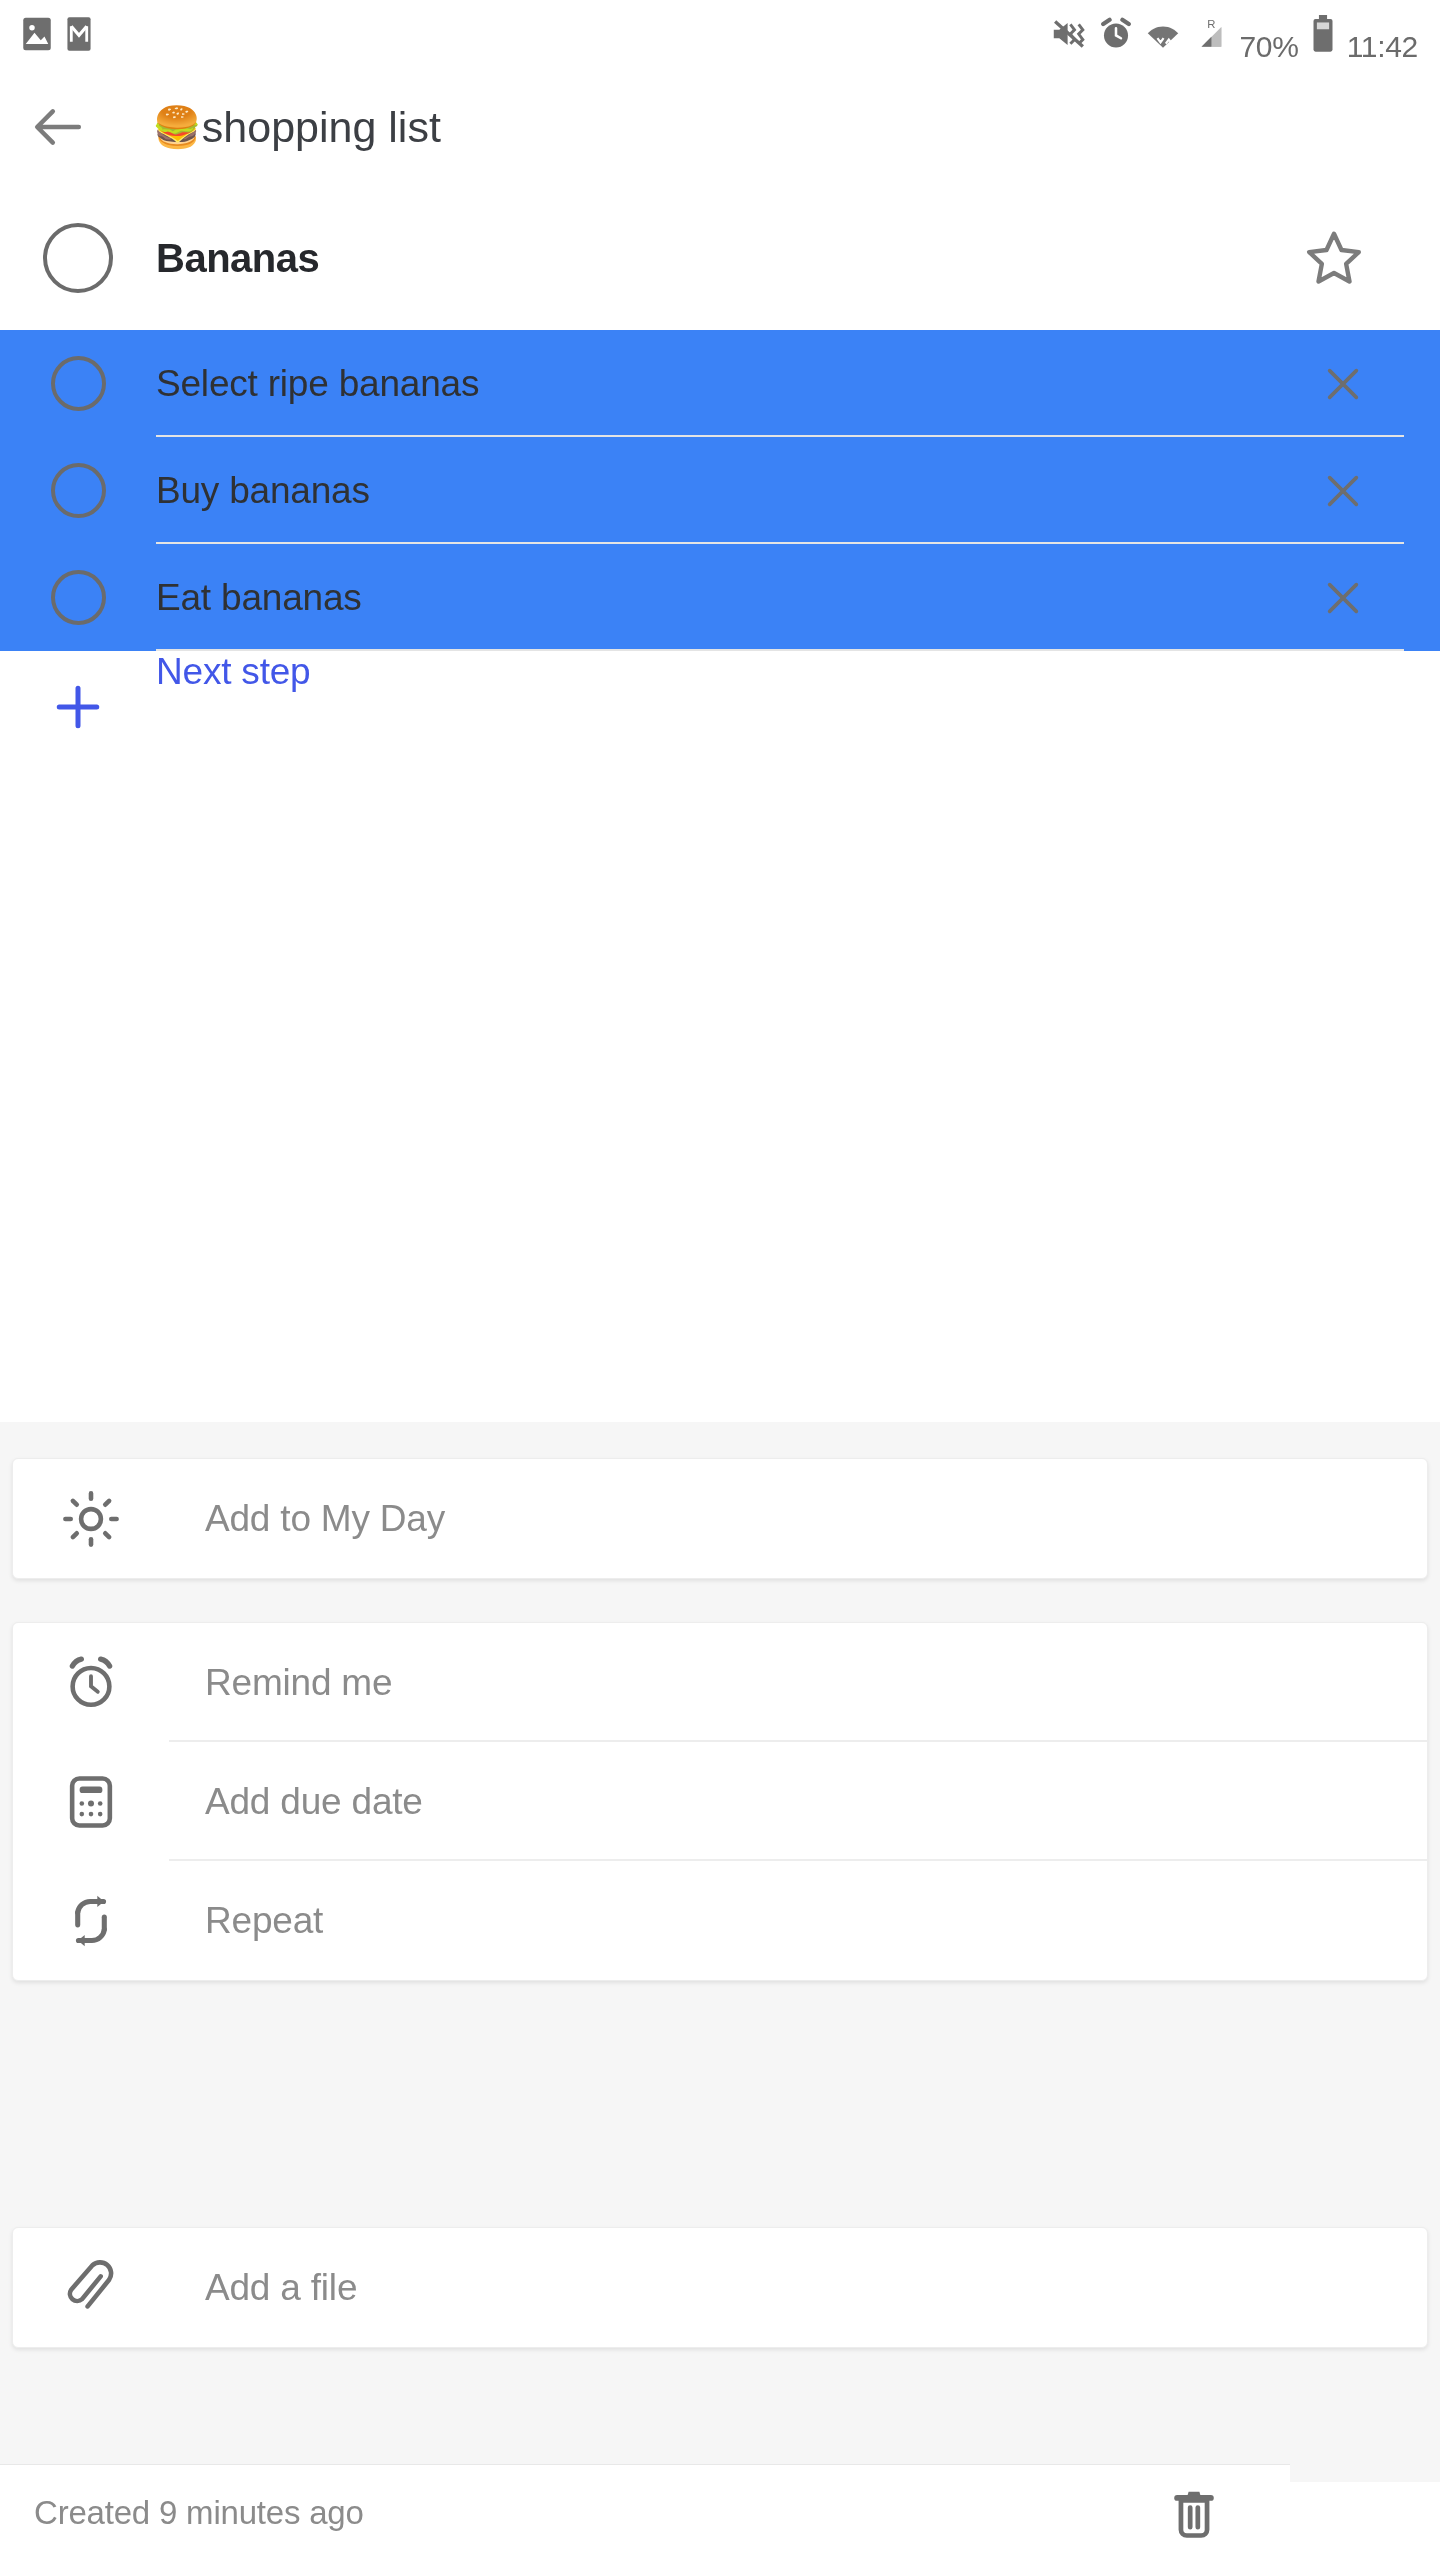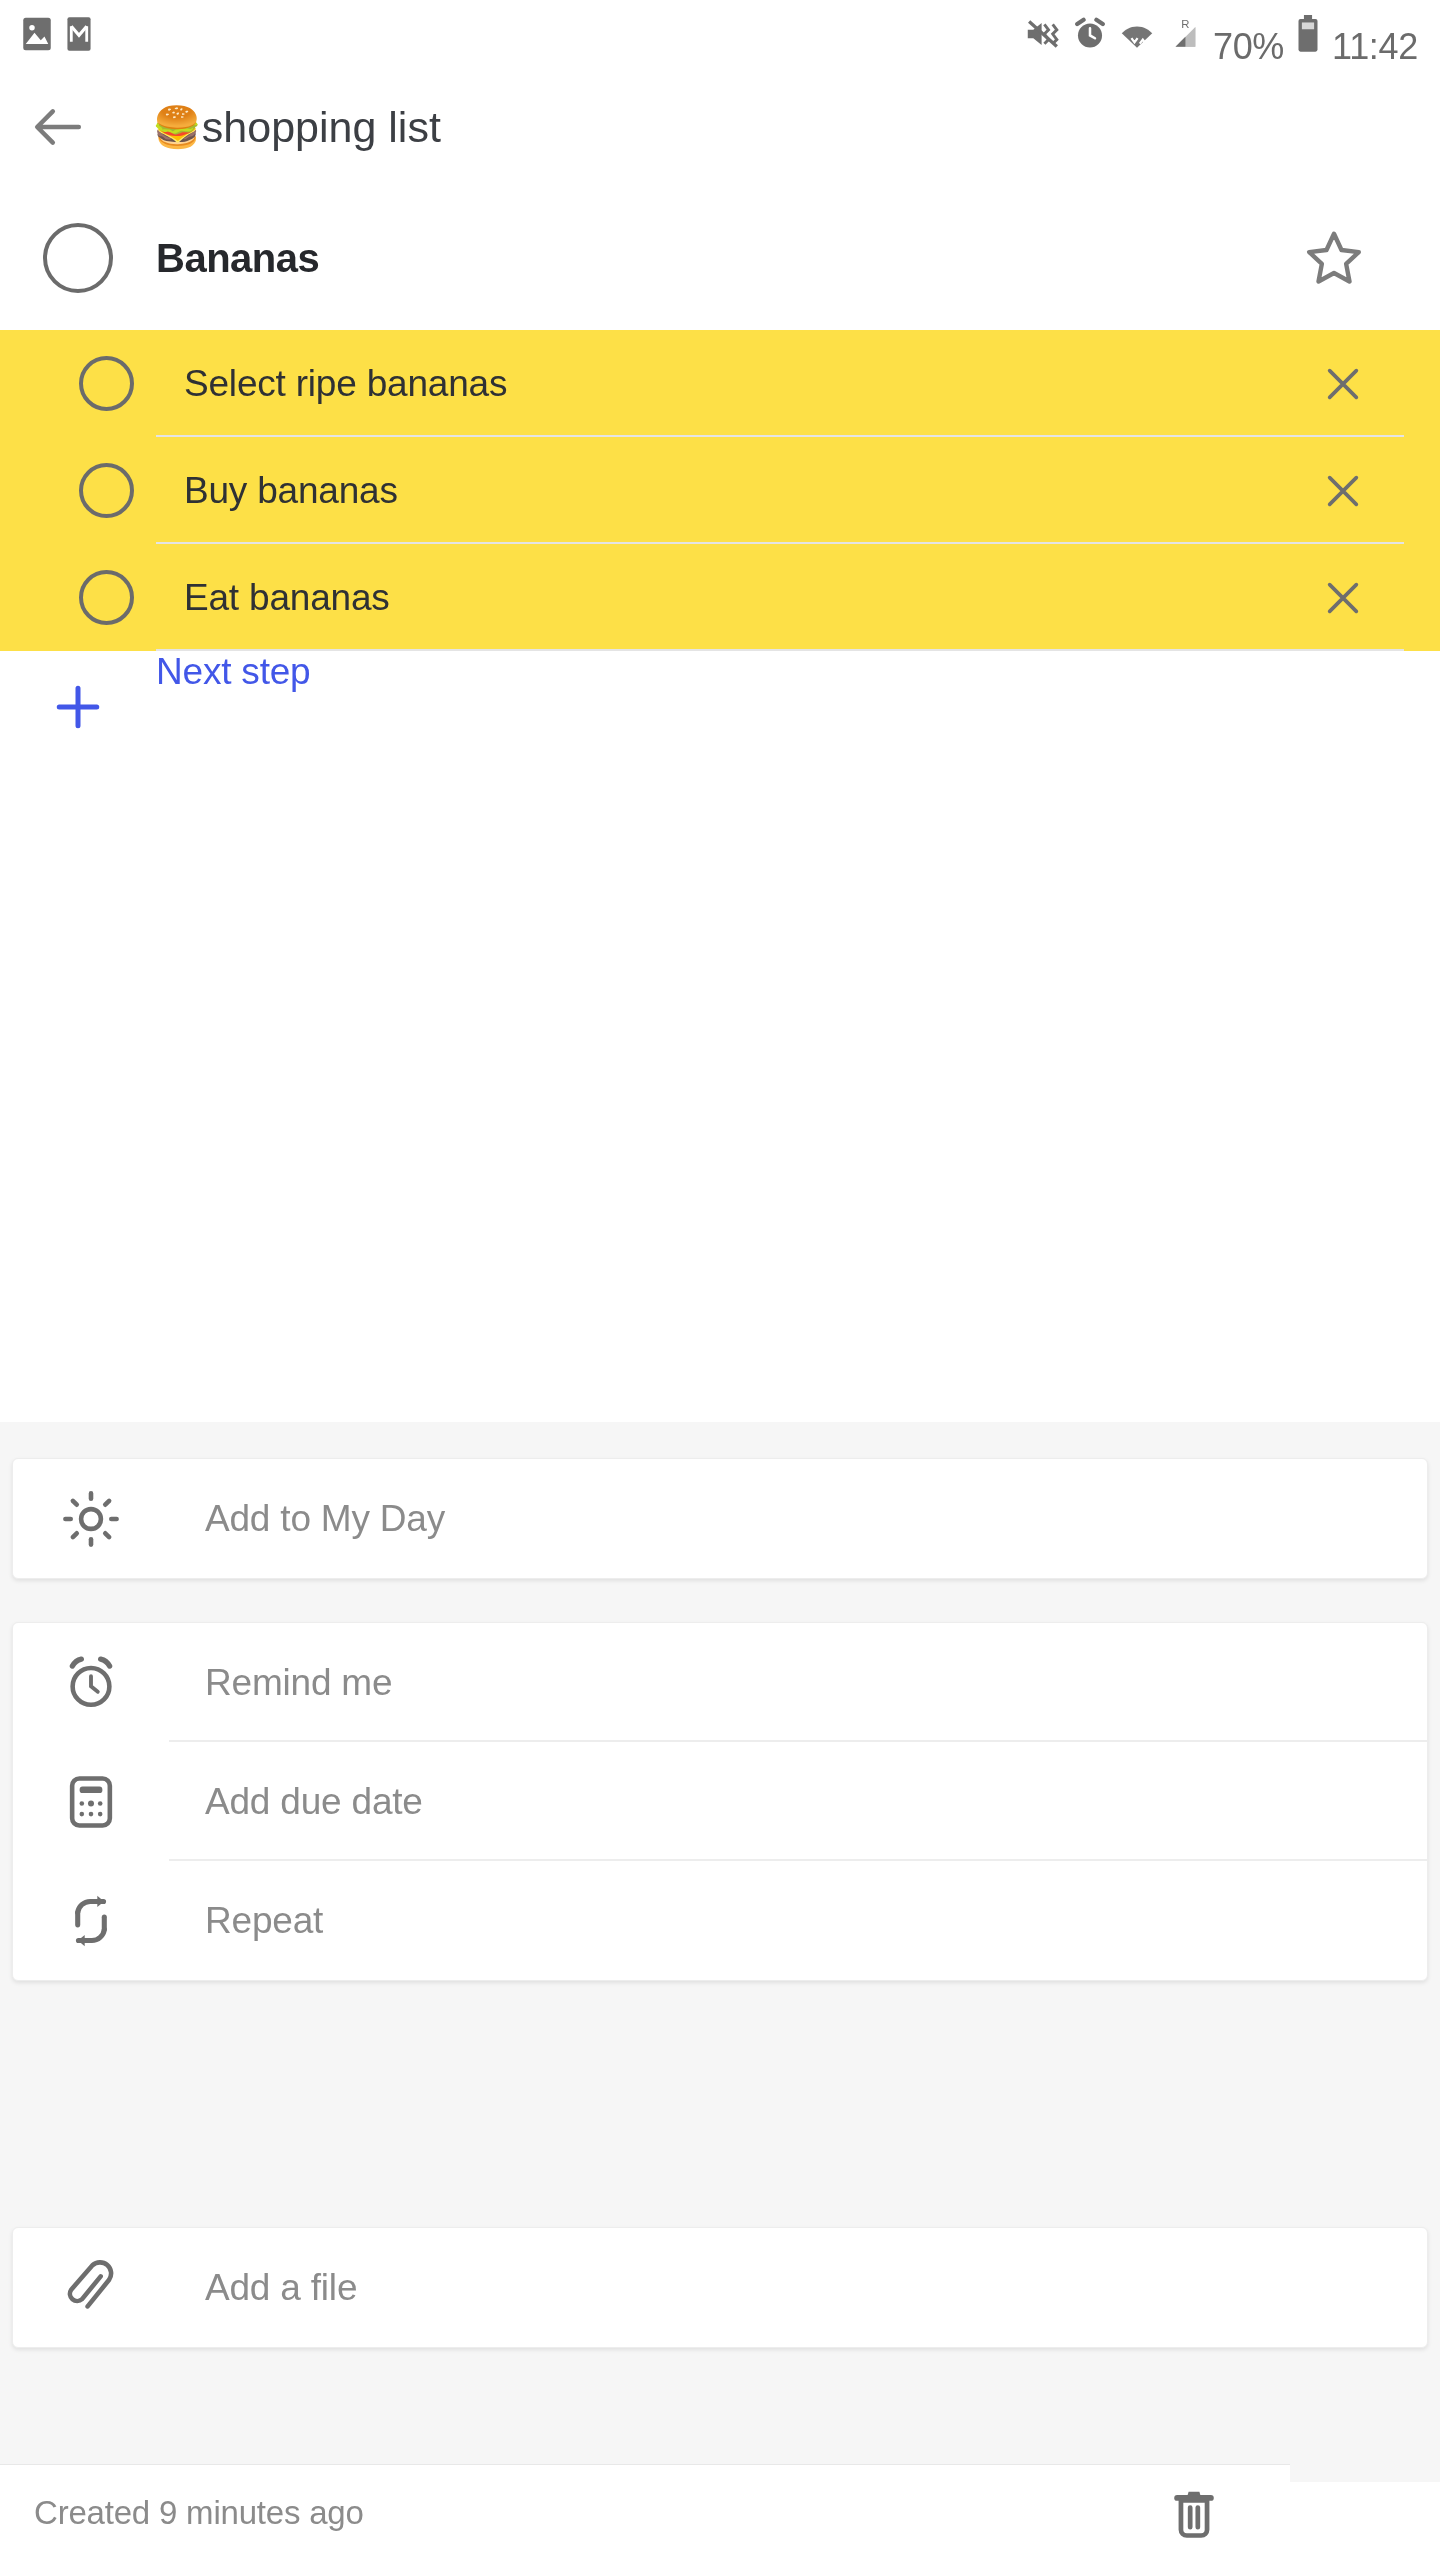--- a/index.html
+++ b/index.html
@@ -17,21 +17,21 @@
     position: absolute; top: 0; left: 0;
     width: 1440px; height: 68px;
     background: #ffffff;
     display: flex; align-items: center;
     padding: 0 22px;
   }
   .sb-left { display: flex; align-items: center; gap: 14px; }
   .sb-right { margin-left: auto; display: flex; align-items: center; gap: 12px; }
   .sb-icon { display: block; fill: #6e6e6e; }
   .sb-text {
-    color: #6b6b6b; font-size: 36px; line-height: 1;
+    color: #6b6b6b; font-size: 30px; line-height: 1;
     font-family: "Liberation Sans", sans-serif;
     letter-spacing: -0.3px;
     margin-top: 26px;
   }
 
   
   .appbar {
     position: absolute; top: 68px; left: 0;
     width: 1440px; height: 118px;
     display: flex; align-items: center;
@@ -72,22 +72,21 @@
     width: 80px; height: 80px;
     display: flex; align-items: center; justify-content: center; cursor: pointer;
   }
 
   
   .subtasks { position: absolute; top: 330px; left: 0; width: 1440px; background:#ffffff; }
   .subtask-row {
     position: relative;
     height: 107px;
     display: flex; align-items: center;
-    background: #fde047;
-    padding-left: 28px;
+    background: #3b82f6;
   }
   .cb-sub { width: 156px; display: flex; align-items: center; justify-content: center; cursor: pointer; flex: none; }
   .circle-sub {
     width: 55px; height: 55px; border-radius: 50%;
     border: 4px solid #6b6b6b; background: transparent;
   }
   .sub-label {
     font-size: 37px; color: #2f3134;
     font-family: "Liberation Sans", sans-serif;
     letter-spacing: -0.2px;

